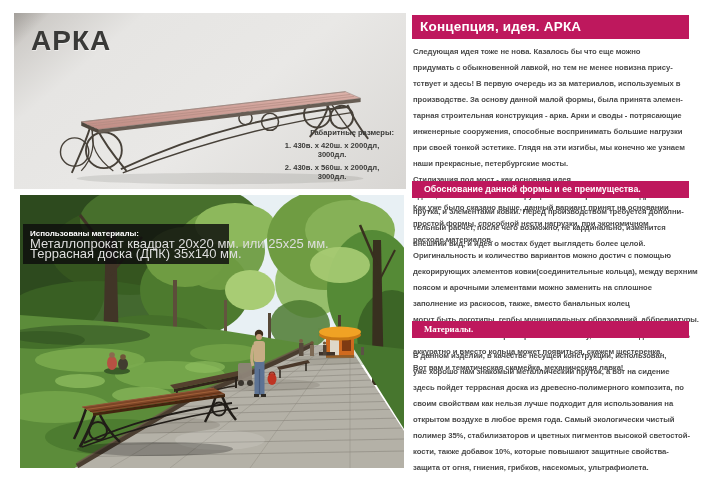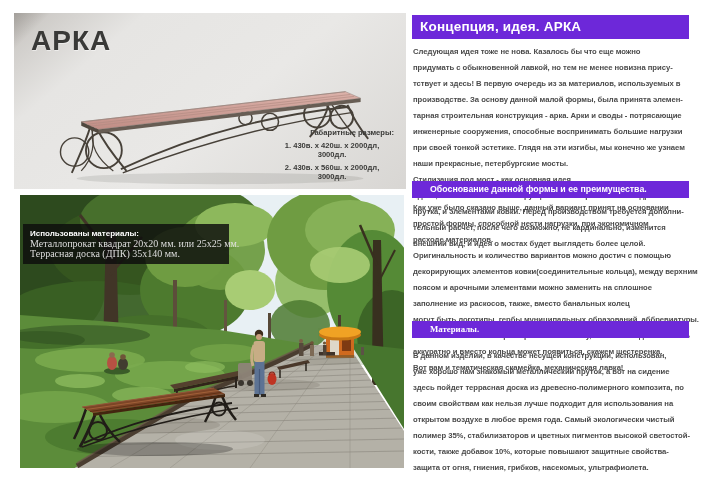--- a/index.html
+++ b/index.html
@@ -20,28 +20,28 @@
   .dims-heading{font-size:7.6px;font-weight:bold;color:#3a3a38;margin:0 0 4px 2px;text-align:right;}
   .dim-item{font-size:7.6px;font-weight:bold;color:#3a3a38;white-space:pre;
     text-align:center;line-height:9px;margin-bottom:4px;}
 
   
   .photo-panel{position:absolute;left:20px;top:195px;width:384px;height:273px;overflow:hidden;}
   .photo-panel svg{position:absolute;left:0;top:0;}
   .overlay{position:absolute;left:3px;top:29px;width:206px;box-sizing:border-box;
     background:rgba(12,12,12,.82);padding:4px 12px 5px 7px;}
   .overlay-heading{font-size:8px;font-weight:bold;color:#ffffff;line-height:11px;}
-  .overlay-lines{font-size:10px;color:#dedede;line-height:10px;white-space:pre;font-family:Liberation Serif, serif;}
+  .overlay-lines{font-size:13px;color:#dedede;line-height:10px;white-space:pre;}
 
   
   .text-panel{position:absolute;left:412px;top:15px;width:283px;height:452px;}
-  .bar{position:absolute;left:0;background:#6d28d9;color:#ffffff;font-weight:bold;
+  .bar{position:absolute;left:0;background:#be185d;color:#ffffff;font-weight:bold;
     box-sizing:border-box;width:277px;}
   .bar-large{top:0;font-size:13.5px;padding:4px 8px 5px 8px;letter-spacing:.2px;}
-  .bar-small{font-size:8.8px;padding:3px 6px 4px 18px;}
+  .bar-small{font-size:8.8px;padding:3px 6px 4px 12px;}
   .bar-2{top:166px;} .bar-3{top:306px;font-family:Liberation Serif, serif;}
   .body-text{position:absolute;left:1px;font-size:7.7px;line-height:16px;color:#4b4b4b;
     white-space:pre;letter-spacing:-0.05px;font-weight:bold;}
   .body-1{top:29px;} .body-2{top:185px;} .body-3{top:333px;}
 </style>
 </head>
 <body>
 
 <div class="board">
 

